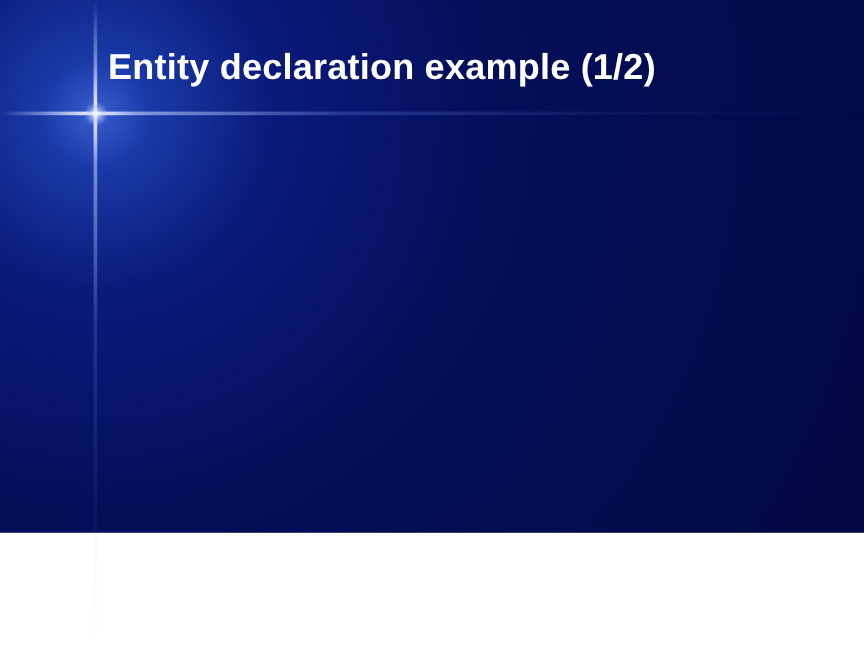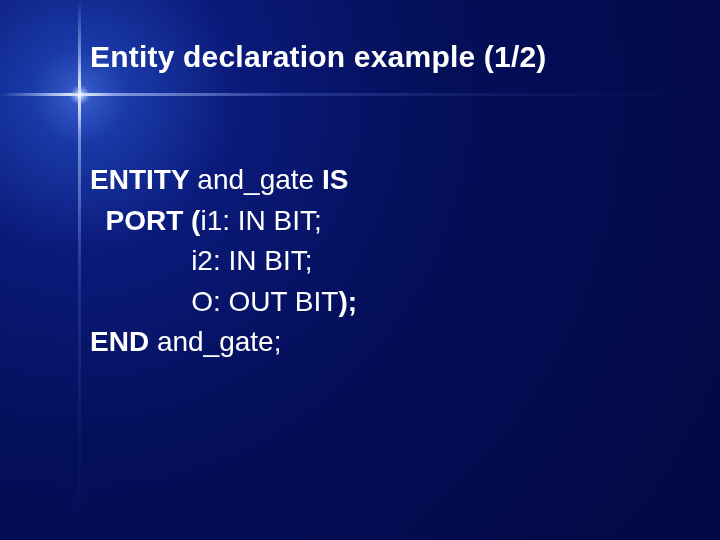--- a/index.html
+++ b/index.html
@@ -4,21 +4,21 @@
 <style>
   html, body {
     margin: 0;
     padding: 0;
     width: 720px;
     height: 540px;
     overflow: hidden;
   }
   .slide {
     width: 720px;
-    height: 540px;
+    height: 444px;
     background: radial-gradient(circle at 80px 95px, #3a5fd0 0%, #1a3aa8 6%, #0a1a7a 20%, #040f5a 45%, #020842 100%);
     position: relative;
     font-family: Verdana, Geneva, sans-serif;
     color: #ffffff;
   }
   .flare-h {
     position: absolute;
     top: 93px;
     left: 0;
     width: 720px;
@@ -80,18 +80,13 @@
 </head>
 <body>
 
 <div class="slide">
   <div class="flare-h"></div>
   <div class="flare-v"></div>
   <div class="flare-core"></div>
 
   <div class="title">Entity declaration example (1/2)</div>
 
-  <div class="body"><span class="b">ENTITY</span><span> and_gate </span><span class="b">IS</span>
-  <span class="b">PORT (</span><span>i1: IN BIT;</span>
-             <span>i2: IN BIT;</span>
-             <span>O: OUT BIT</span><span class="b">);</span>
-<span class="b">END</span><span> and_gate;</span></div>
 </div>
 
 </body></html>

